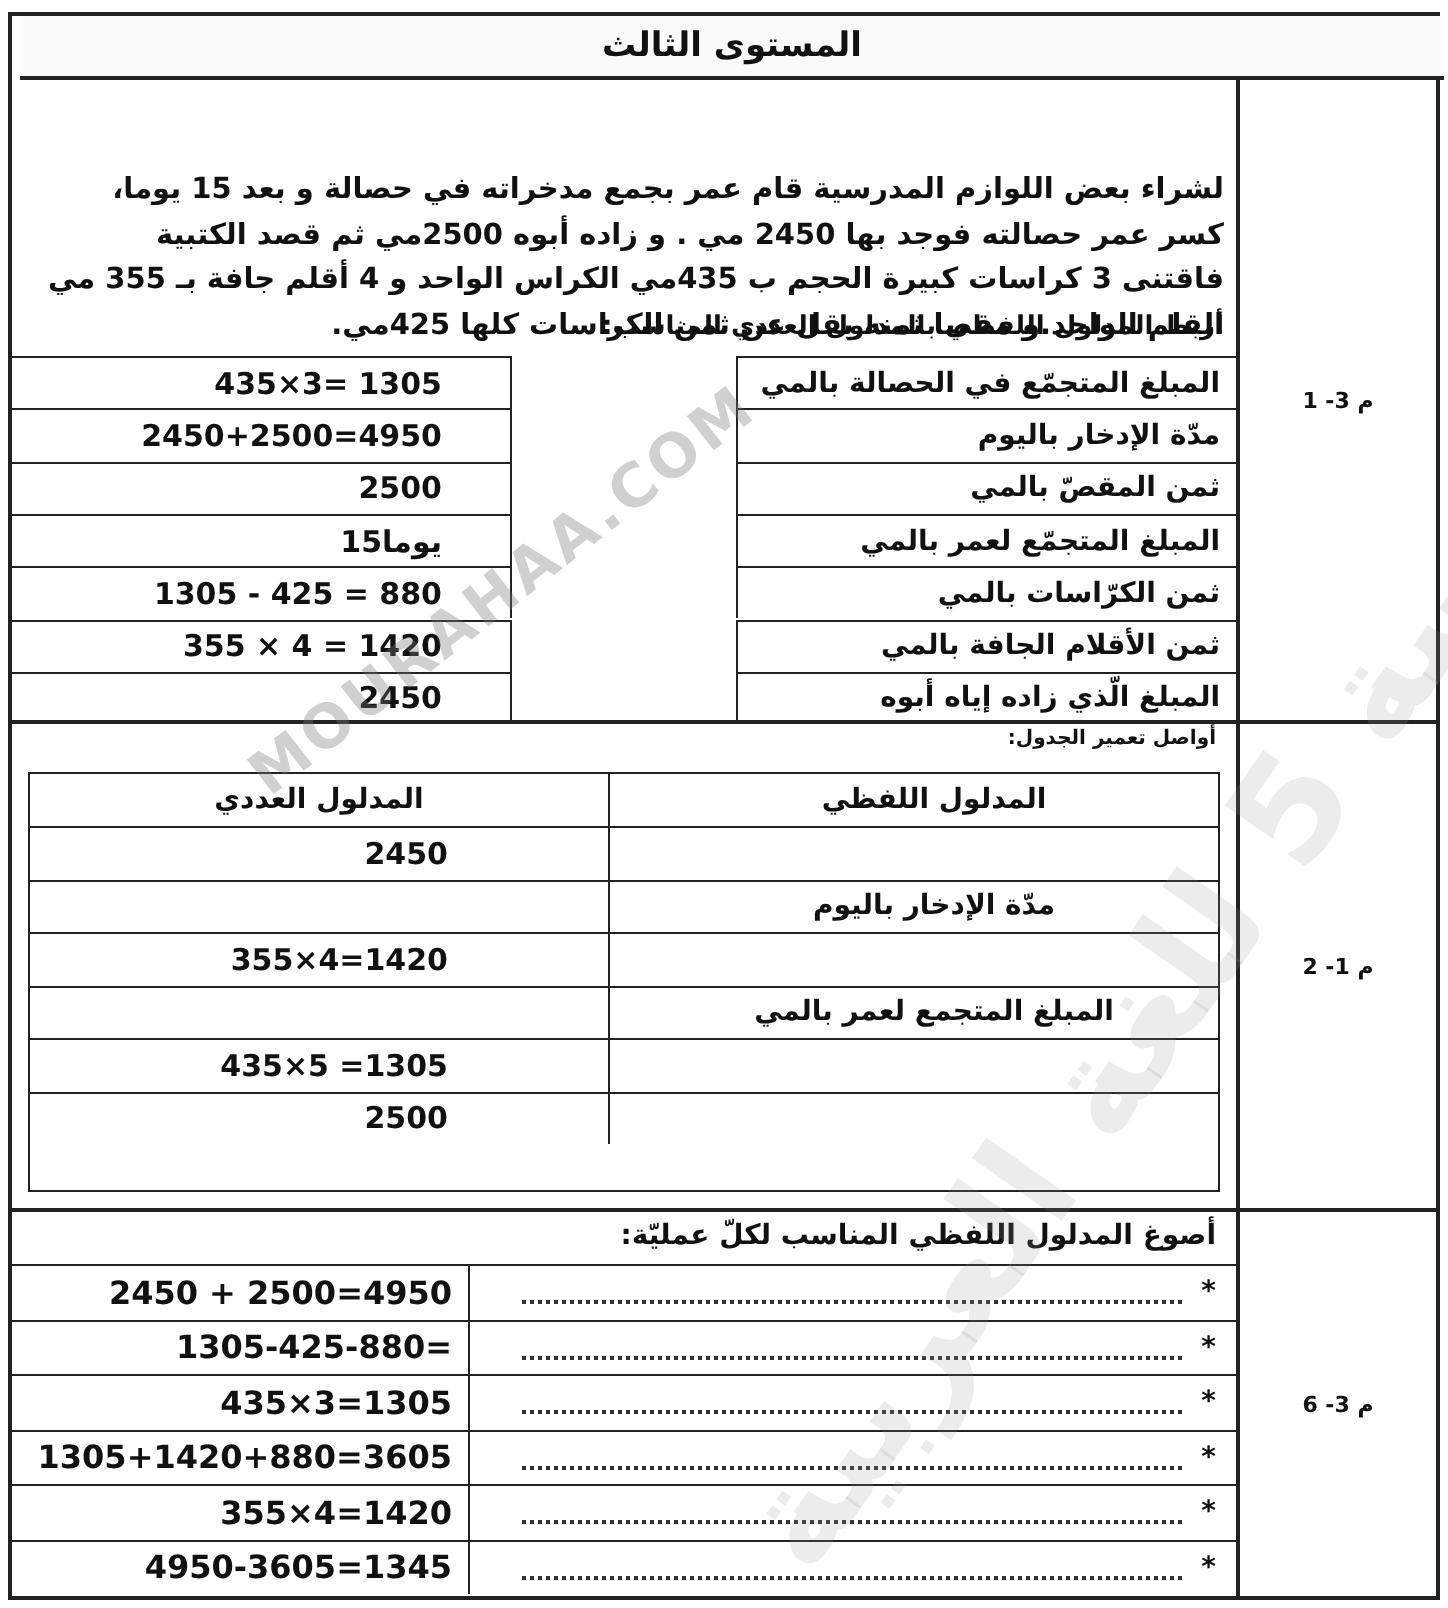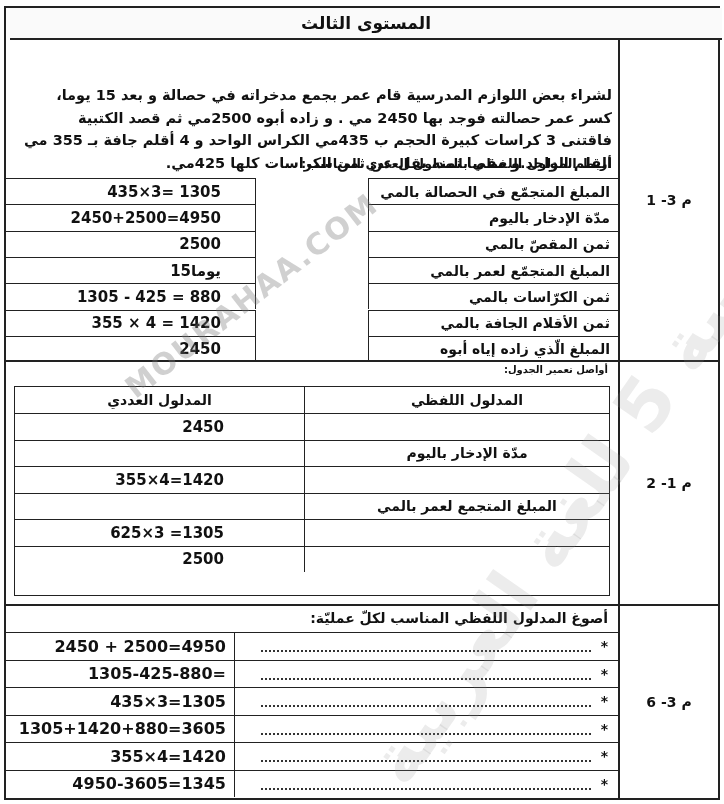--- a/index.html
+++ b/index.html
@@ -10,21 +10,21 @@
 
   .header { position: absolute; left: 4px; top: 0; width: 100%; height: 32px; border-bottom: 2px solid #222;
             display: flex; align-items: center; justify-content: center; font-weight: bold; font-size: 17px; background: #fafafa; }
 
   .section { position: absolute; left: 0; width: 100%; border-bottom: 2px solid #222; }
   .sec1 { top: 32px; height: 322px; }
   .sec2 { top: 354px; height: 244px; }
   .sec3 { top: 598px; height: 192px; border-bottom: none; }
 
   .label-col { position: absolute; right: 0; top: 0; width: 100px; height: 100%; border-left: 2px solid #222;
-               display: flex; align-items: center; justify-content: center; font-weight: bold; font-size: 14px; margin-left: 28px; }
+               display: flex; align-items: center; justify-content: center; font-weight: bold; font-size: 11px; margin-left: 28px; }
   .content { position: absolute; right: 100px; left: 0; top: 0; height: 100%; }
 
   
   .story { position: absolute; right: 6px; left: 6px; top: 4px; font-size: 14.5px; font-weight: bold; line-height: 22.5px; text-align: justify; margin-top: 40px; }
   .story-instr { position: absolute; right: 6px; left: 6px; top: 116px; font-size: 13px; font-weight: bold; }
   .match { position: absolute; left: 0; right: 0; top: 138px; bottom: 0; }
   .match-row { position: absolute; left: 0; right: 0; height: 26.3px; }
   .match-text { position: absolute; right: 0; width: 250px; height: 100%; border-top: 1.5px solid #222; border-left: 1.5px solid #222;
                 font-size: 14px; font-weight: bold; display: flex; align-items: center; padding-right: 8px; }
   .match-num { position: absolute; left: 0; width: 250px; height: 100%; border-top: 1.5px solid #222; border-right: 1.5px solid #222;
@@ -125,21 +125,21 @@
         <div class="tbl2-row" style="top:79px">
           <div class="col-verbal"></div>
           <div class="col-num">355×4=1420</div>
         </div>
         <div class="tbl2-row" style="top:105.5px">
           <div class="col-verbal">المبلغ المتجمع لعمر بالمي</div>
           <div class="col-num"></div>
         </div>
         <div class="tbl2-row" style="top:132px">
           <div class="col-verbal"></div>
-          <div class="col-num">625×3 =1305</div>
+          <div class="col-num">435×5 =1305</div>
         </div>
         <div class="tbl2-row" style="top:158.5px">
           <div class="col-verbal"></div>
           <div class="col-num">2500</div>
         </div>
       </div>
     </div>
   </div>
 
   <div class="section sec3">

